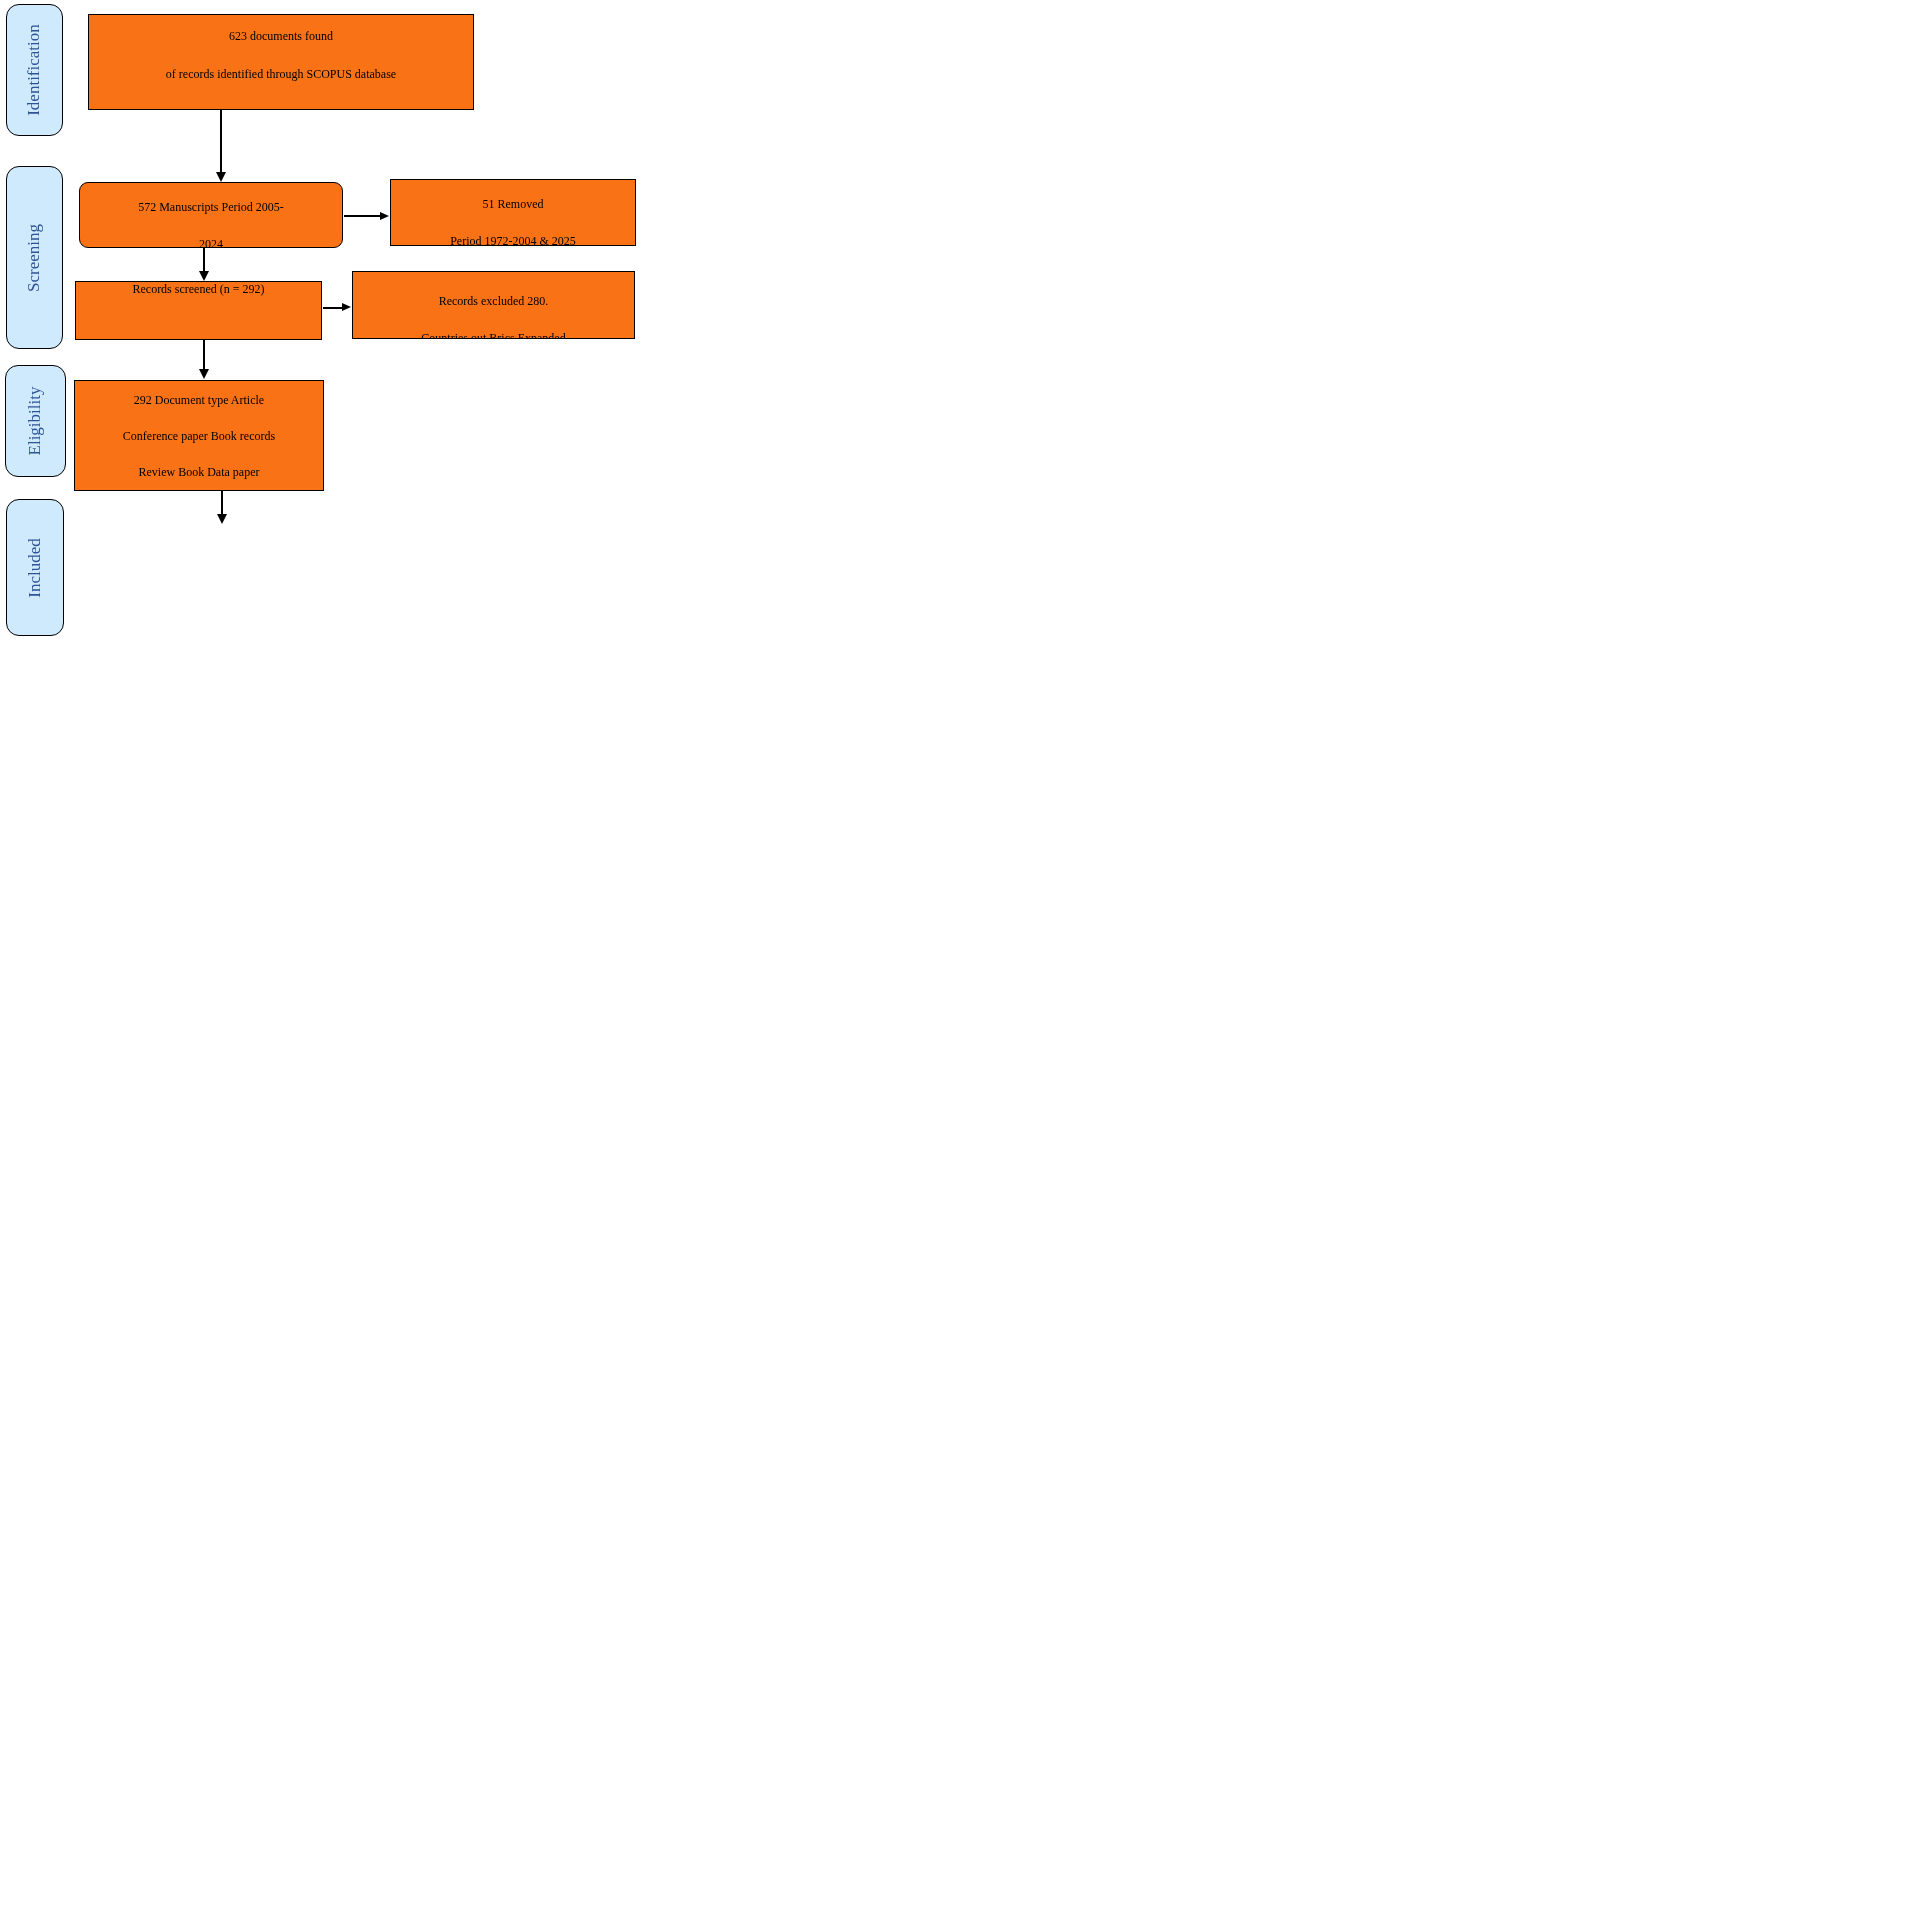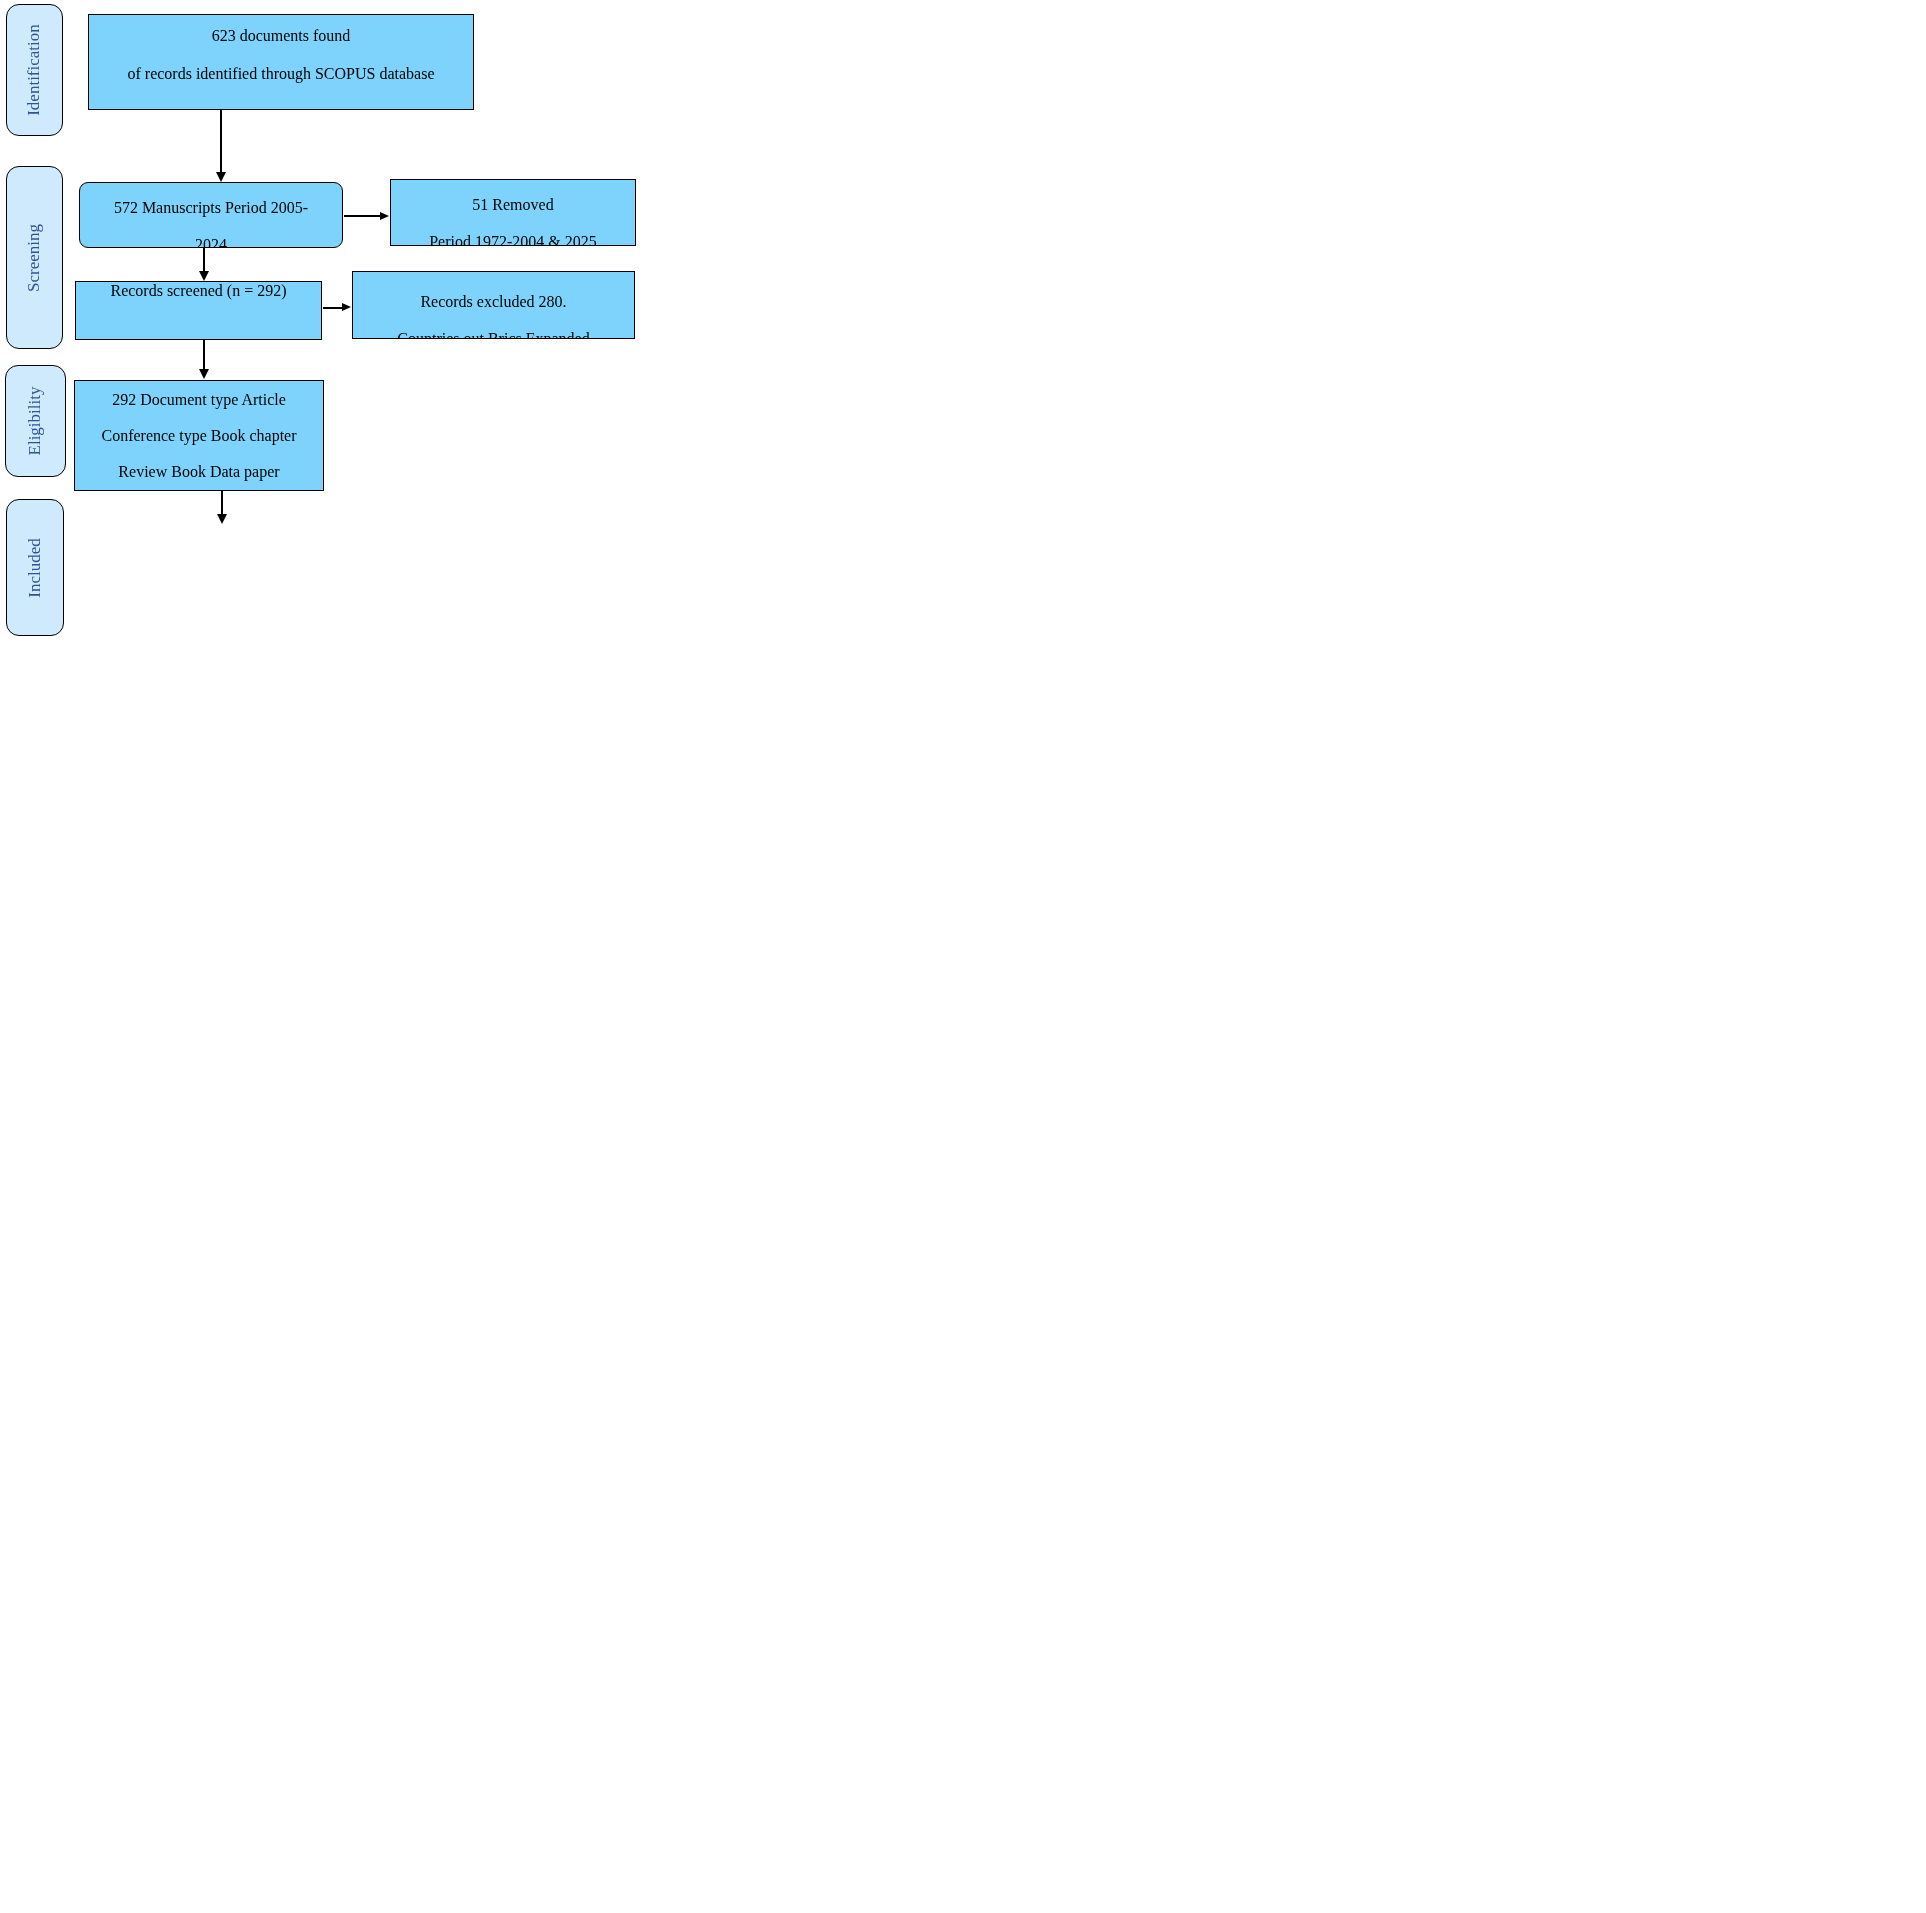--- a/index.html
+++ b/index.html
@@ -35,26 +35,26 @@
   }
   .stage-text{
     transform:rotate(-90deg);
     white-space:nowrap;
     color:var(--stage-text,#2f5496);
     font-size:17px;
   }
   
   .box{
     position:absolute;
-    background:#7dd3fc;
+    background:#f97316;
     border:1.9px solid var(--border,#000);
     box-sizing:border-box;
     overflow:hidden;
     color:var(--box-text,#000);
-    font-size:16px;
+    font-size:12px;
     text-align:center;
   }
   .box .line{white-space:nowrap;}
   .lh70 .line{line-height:38px;}
   .lh68 .line{line-height:37px;}
   .lh66 .line{line-height:36px;}
   .lh64 .line{line-height:35px;}
   .center-one{
     display:flex;
     justify-content:center;
@@ -129,21 +129,21 @@
     <div class="line">Records screened (n = 292)</div>
   </div>
 
   <div class="box lh68" id="box-excluded">
     <div class="line">Records excluded 280.</div>
     <div class="line">Countries out Brics Expanded</div>
   </div>
 
   <div class="box lh66" id="box-doctype">
     <div class="line">292 Document type Article</div>
-    <div class="line">Conference type Book chapter</div>
+    <div class="line">Conference paper Book records</div>
     <div class="line">Review Book Data paper</div>
   </div>
 
 
   <div class="arrow">
     <div class="stem-v" style="left:220px;top:110px;height:62px;"></div>
     <div class="head-down" style="left:216px;top:172px;"></div>
   </div>
 
   <div class="arrow">

